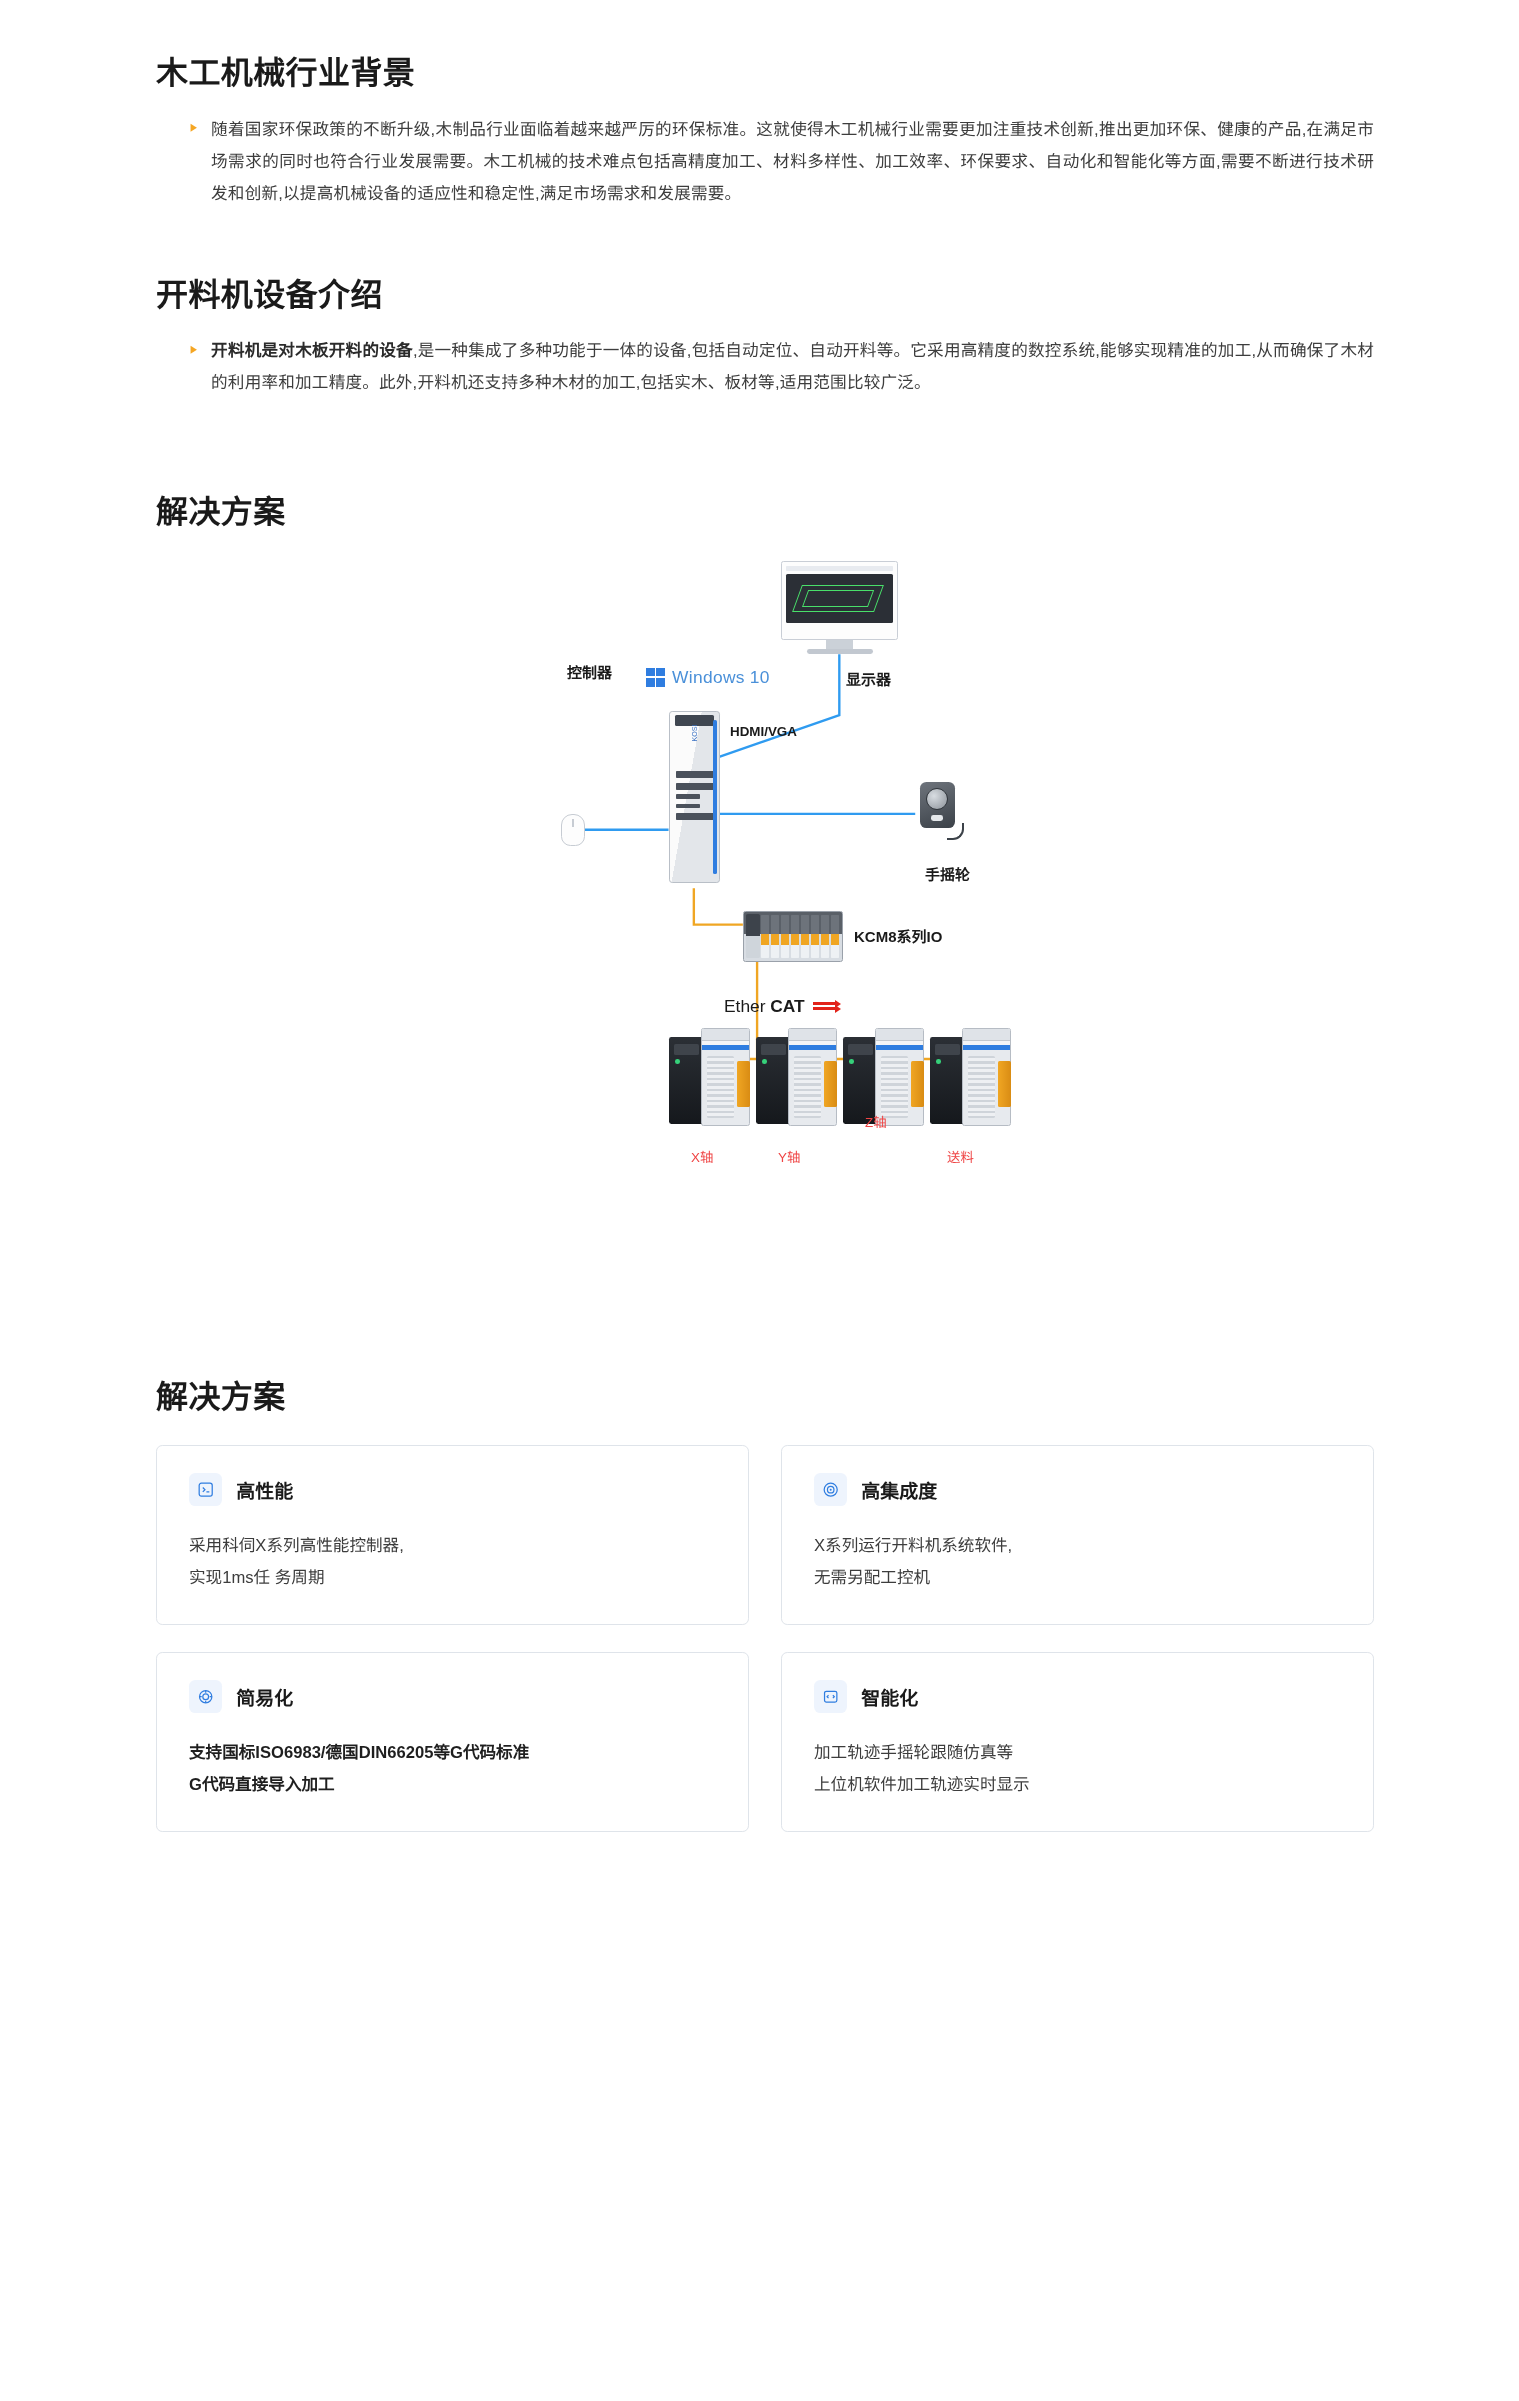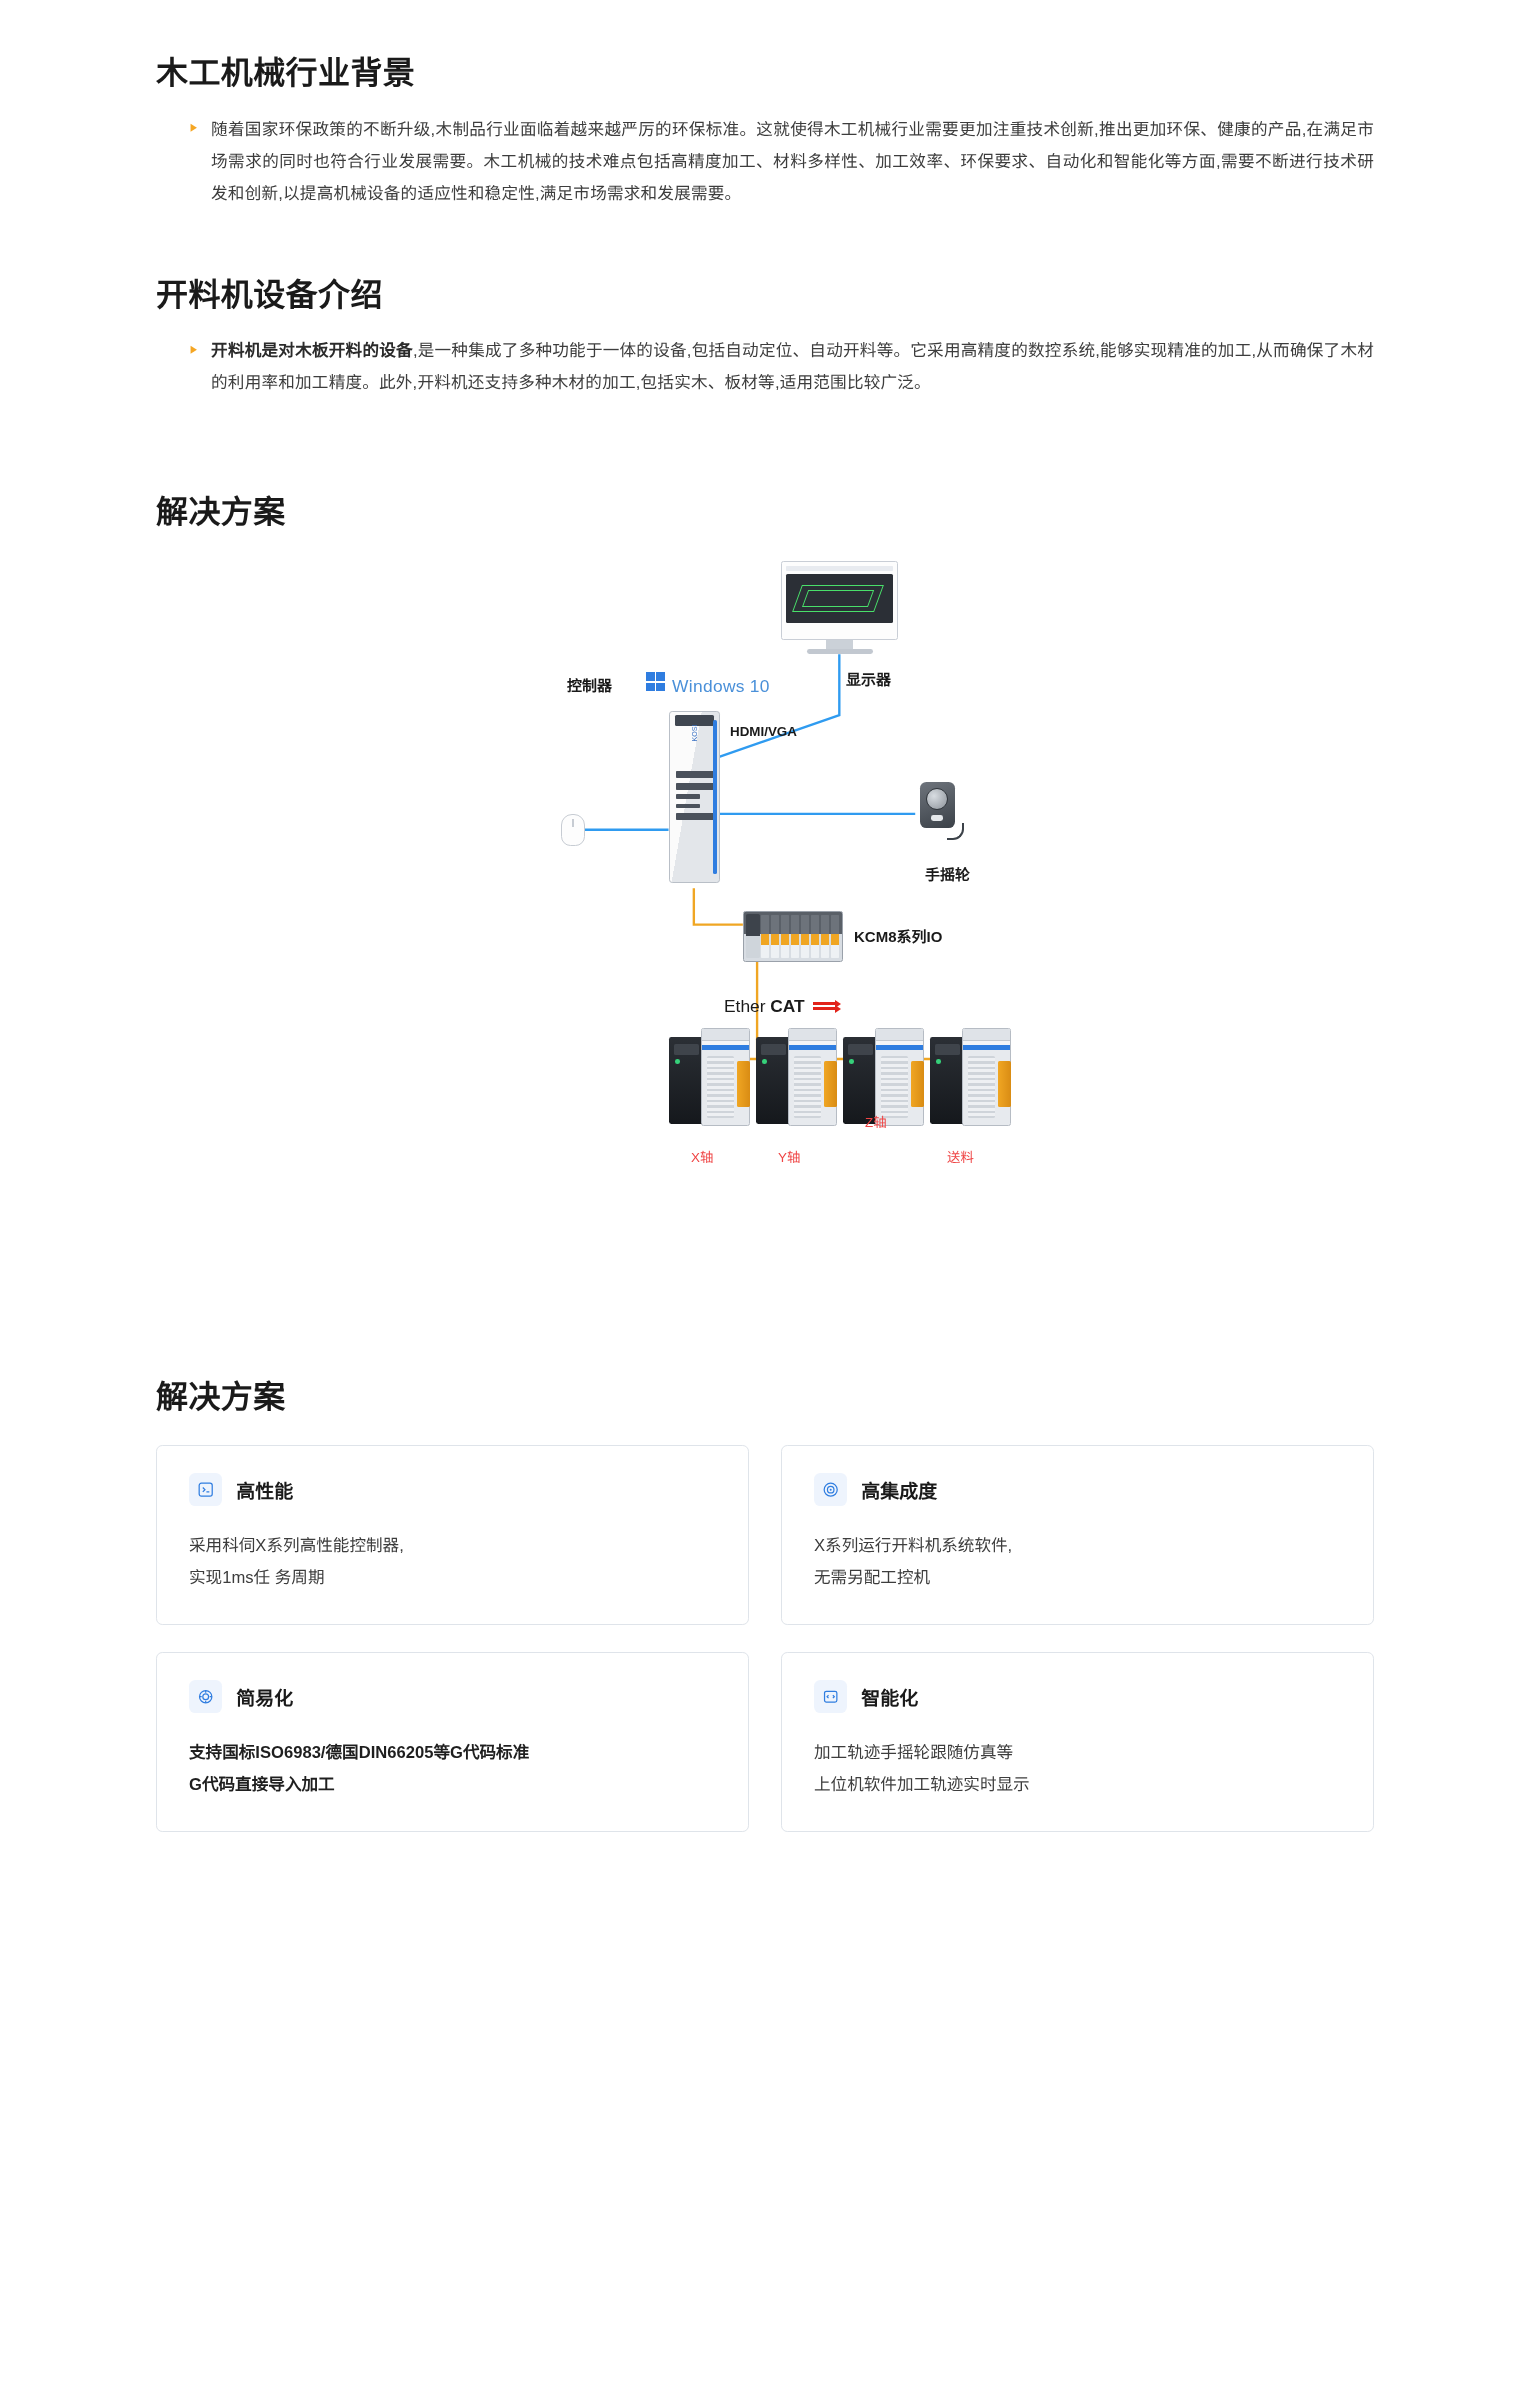--- a/index.html
+++ b/index.html
@@ -290,21 +290,21 @@
     left: 490px; top: 114px;
     display: flex; align-items: center; gap: 7.1px;
   }
   .win-badge .logo {
     width: 19px; height: 19px;
     display: grid; grid-template-columns: 1fr 1fr; grid-template-rows: 1fr 1fr;
     gap: 1.6px;
   }
   .win-badge .logo i { background: #2f7de0; display: block; }
   .win-badge .txt {
-    font-size: 17.4px; color: #4a90d9; letter-spacing: 0.3px; margin-top: 9px;
+    font-size: 17.4px; color: #4a90d9; letter-spacing: 0.3px;
   }
 
   
   .ethercat {
     position: absolute;
     left: 568px; top: 443px;
     font-size: 17.4px; color: #1a1a1a;
     display: flex; align-items: center; gap: 4.7px;
   }
   .ethercat .bold { font-weight: bold; }
@@ -516,21 +516,21 @@
 
         <div class="ethercat">
           <span>Ether</span>
             <span class="bold">CAT</span>
           <span class="arrows">
               <i></i>
               <i></i>
             </span>
         </div>
 
-        <div class="dlabel" style="left:411px; top:121px;text-align:right;">控制器</div>
+        <div class="dlabel" style="left:411px; top:108px;text-align:right;">控制器</div>
         <div class="dlabel" style="left:690px; top:115px;">显示器</div>
         <div class="dlabel small" style="left:574px; top:171px;">HDMI/VGA</div>
         <div class="dlabel" style="left:769px; top:310px;">手摇轮</div>
         <div class="dlabel" style="left:698px; top:372px;">KCM8系列IO</div>
 
         <div class="axis-label" style="left:535px; top:593px;">X轴</div>
         <div class="axis-label" style="left:622px; top:593px;">Y轴</div>
         <div class="axis-label" style="left:709px; top:558px;">Z轴</div>
         <div class="axis-label" style="left:791px; top:593px;">送料</div>
       </div>

